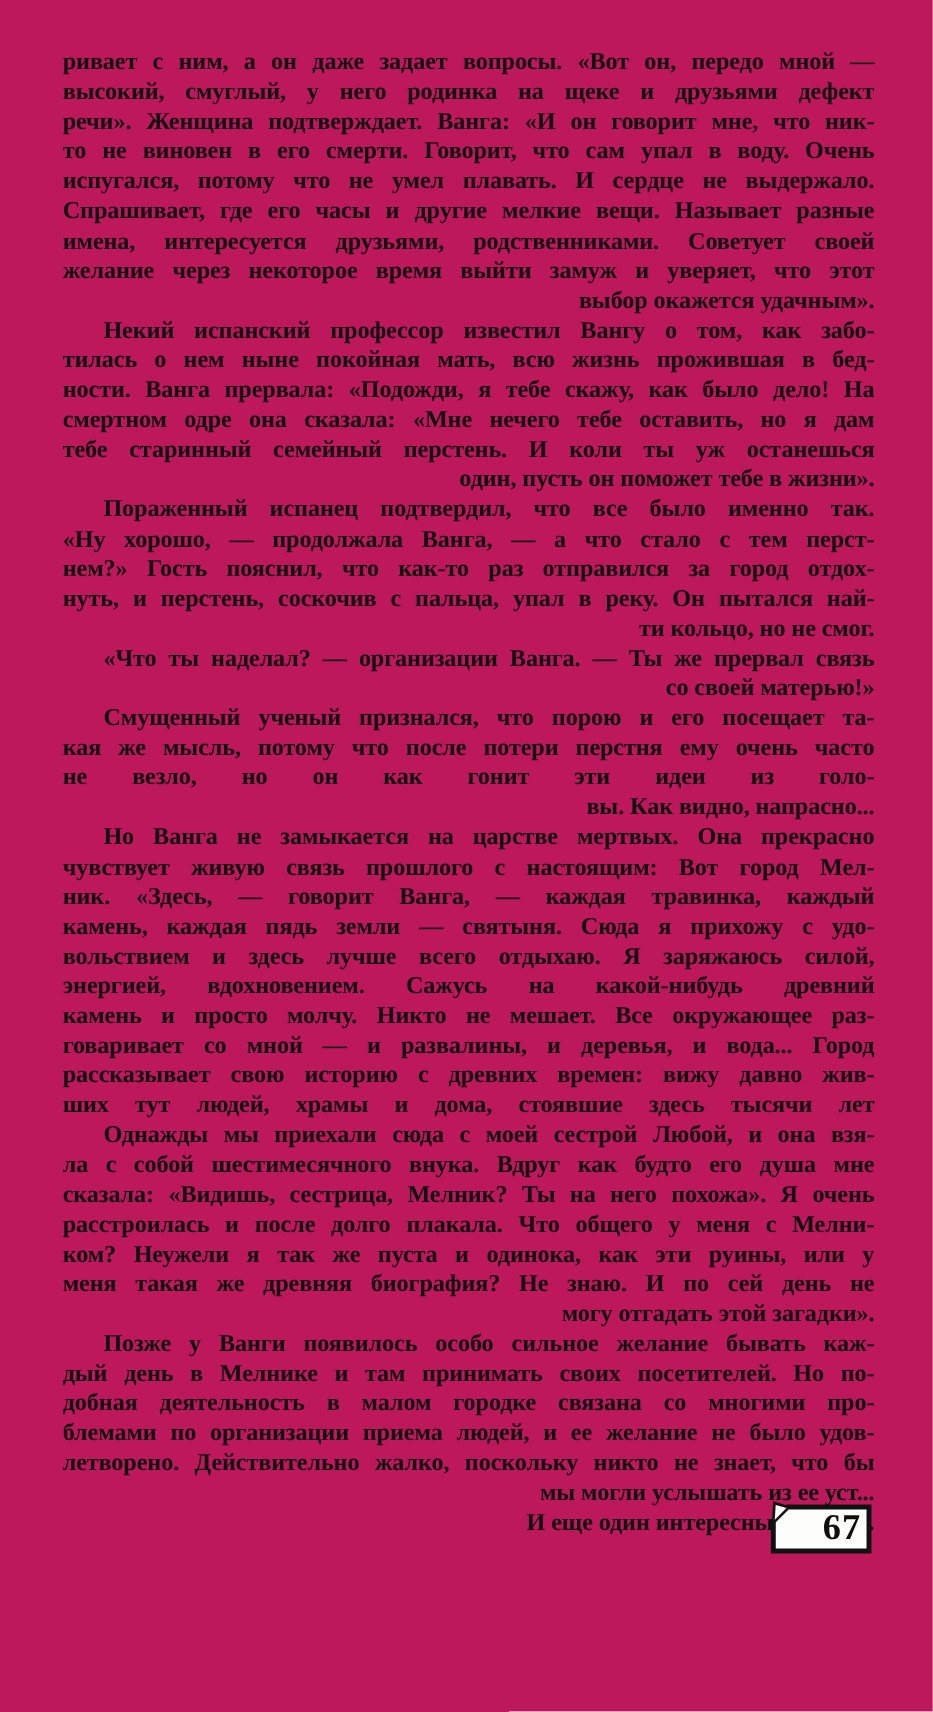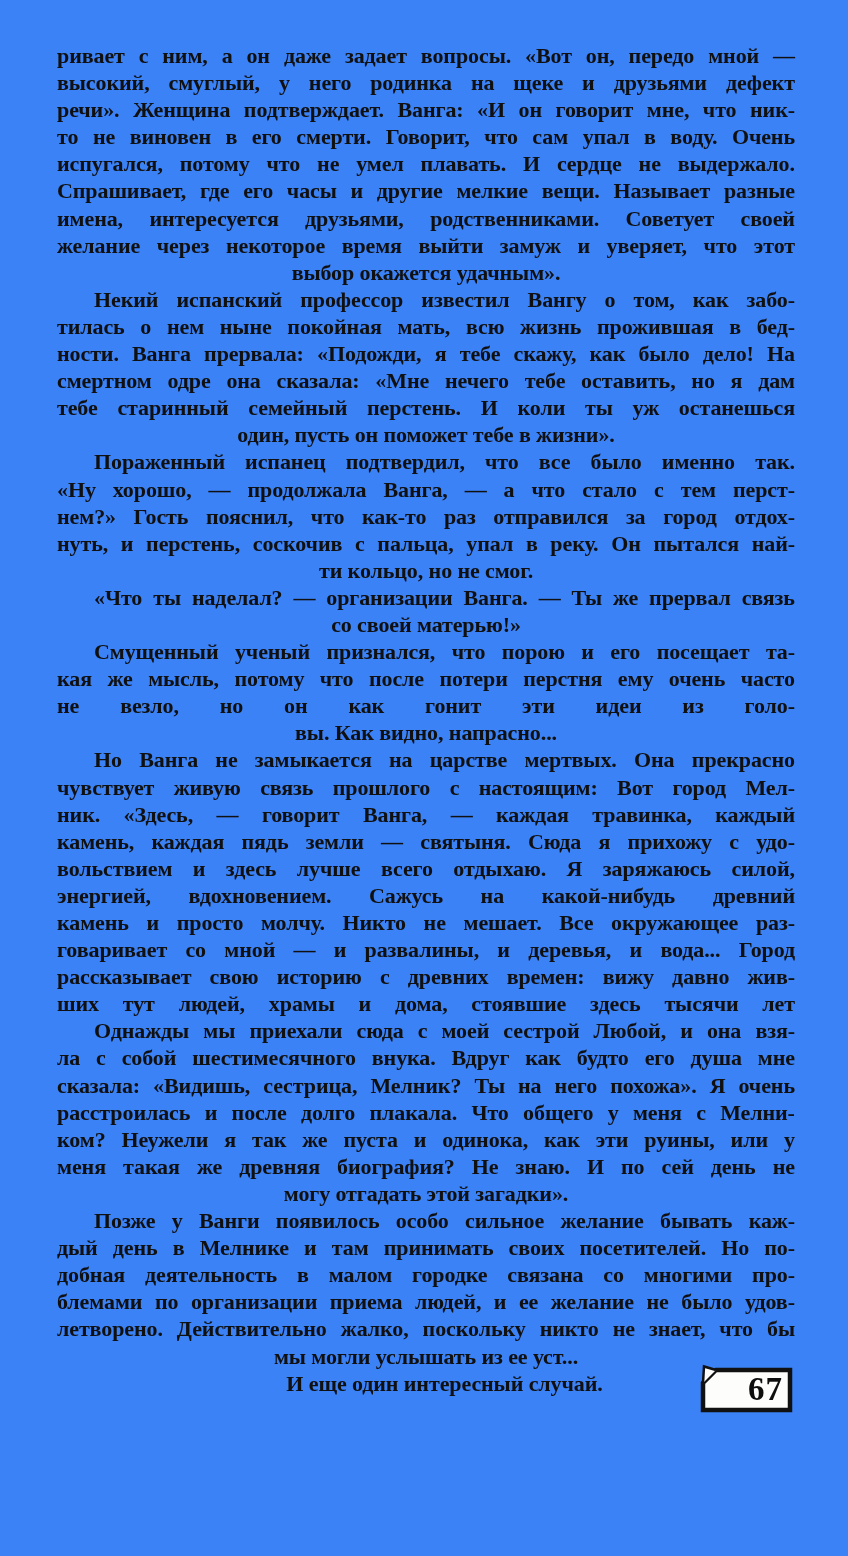--- a/index.html
+++ b/index.html
@@ -7,21 +7,21 @@
     padding: 0;
     background: #fdfdfb;
     width: 848px;
     height: 1556px;
     overflow: hidden;
   }
   .book-page {
     position: relative;
     width: 848px;
     height: 1556px;
-    background: #3b82f6;
+    background: #be185d;
     font-family: "Liberation Serif", "DejaVu Serif", serif;
     color: #101010;
   }
   .text-block {
     position: absolute;
     left: 57px;
     top: 42px;
     width: 738px;
     font-size: 22px;
     font-weight: bold;
@@ -31,21 +31,21 @@
   .line {
     height: 27.1px;
     line-height: 27.1px;
     white-space: nowrap;
   }
   .line.just {
     display: flex;
     justify-content: space-between;
   }
   .line.last {
-    text-align: center;
+    text-align: right;
   }
   .line.indent { padding-left: 37px; }
   .page-num-box {
     position: absolute;
     left: 698px;
     top: 1364px;
     width: 96px;
     height: 52px;
   }
   .page-num-box svg {

